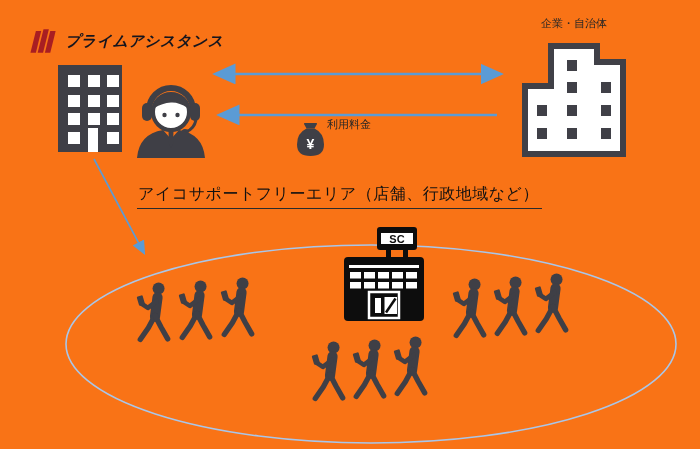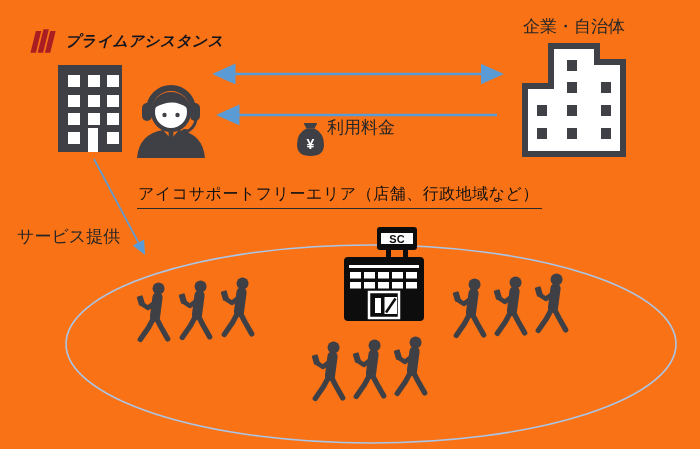--- a/index.html
+++ b/index.html
@@ -1,21 +1,21 @@
 <!DOCTYPE html>
 <html><head>
 <meta charset="utf-8">
 <style>
   html,body{margin:0;padding:0;background:#fff;}
   .canvas{
     position:relative;width:700px;height:449px;background:#f97316;overflow:hidden;
     font-family:"Liberation Sans","DejaVu Sans",sans-serif;
   }
   .abs{position:absolute;}
-  .label{color:#262626;font-size:17px;white-space:nowrap;line-height:1.2;}
+  .label{color:#262626;font-size:11px;white-space:nowrap;line-height:1.2;}
   .center-x{transform:translateX(-50%);}
   .brand{
     font-size:15px;font-weight:bold;font-style:italic;color:#15151e;
     letter-spacing:.5px;white-space:nowrap;
   }
   .area-title{
     font-size:16px;color:#111;white-space:nowrap;letter-spacing:.5px;
     border-bottom:1.6px solid #2b2b2b;padding:0 3px 3px 1px;
   }
   svg{display:block;}
@@ -129,21 +129,20 @@
         <rect x="46" y="63" width="10" height="11"></rect>
         <rect x="80" y="63" width="10" height="11"></rect>
       <rect x="16" y="86" width="10" height="11"></rect>
         <rect x="46" y="86" width="10" height="11"></rect>
         <rect x="80" y="86" width="10" height="11"></rect>
     </g>
   </svg>
 
   <div class="abs area-title" style="left:137px;top:184px;">アイコサポートフリーエリア（店舗、行政地域など）</div>
 
-  <div class="abs label" style="left:17px;top:227px;">サービス提供</div>
 
   <svg class="abs" style="left:344px;top:227px;" width="80" height="96" viewBox="0 0 80 96">
     <rect x="33" y="0" width="40" height="23" rx="3" fill="#0d0d0d"></rect>
     <rect x="37" y="6" width="32" height="11" fill="#ffffff"></rect>
     <text x="53" y="15.5" text-anchor="middle" font-size="11" font-weight="bold" fill="#0d0d0d">SC</text>
     <rect x="42" y="23" width="5" height="7" fill="#0d0d0d"></rect>
     <rect x="59" y="23" width="5" height="7" fill="#0d0d0d"></rect>
     <rect x="0" y="30" width="80" height="64" rx="4" fill="#0d0d0d"></rect>
     <rect x="5" y="38" width="70" height="3" fill="#ffffff"></rect>
     <g fill="#ffffff">

